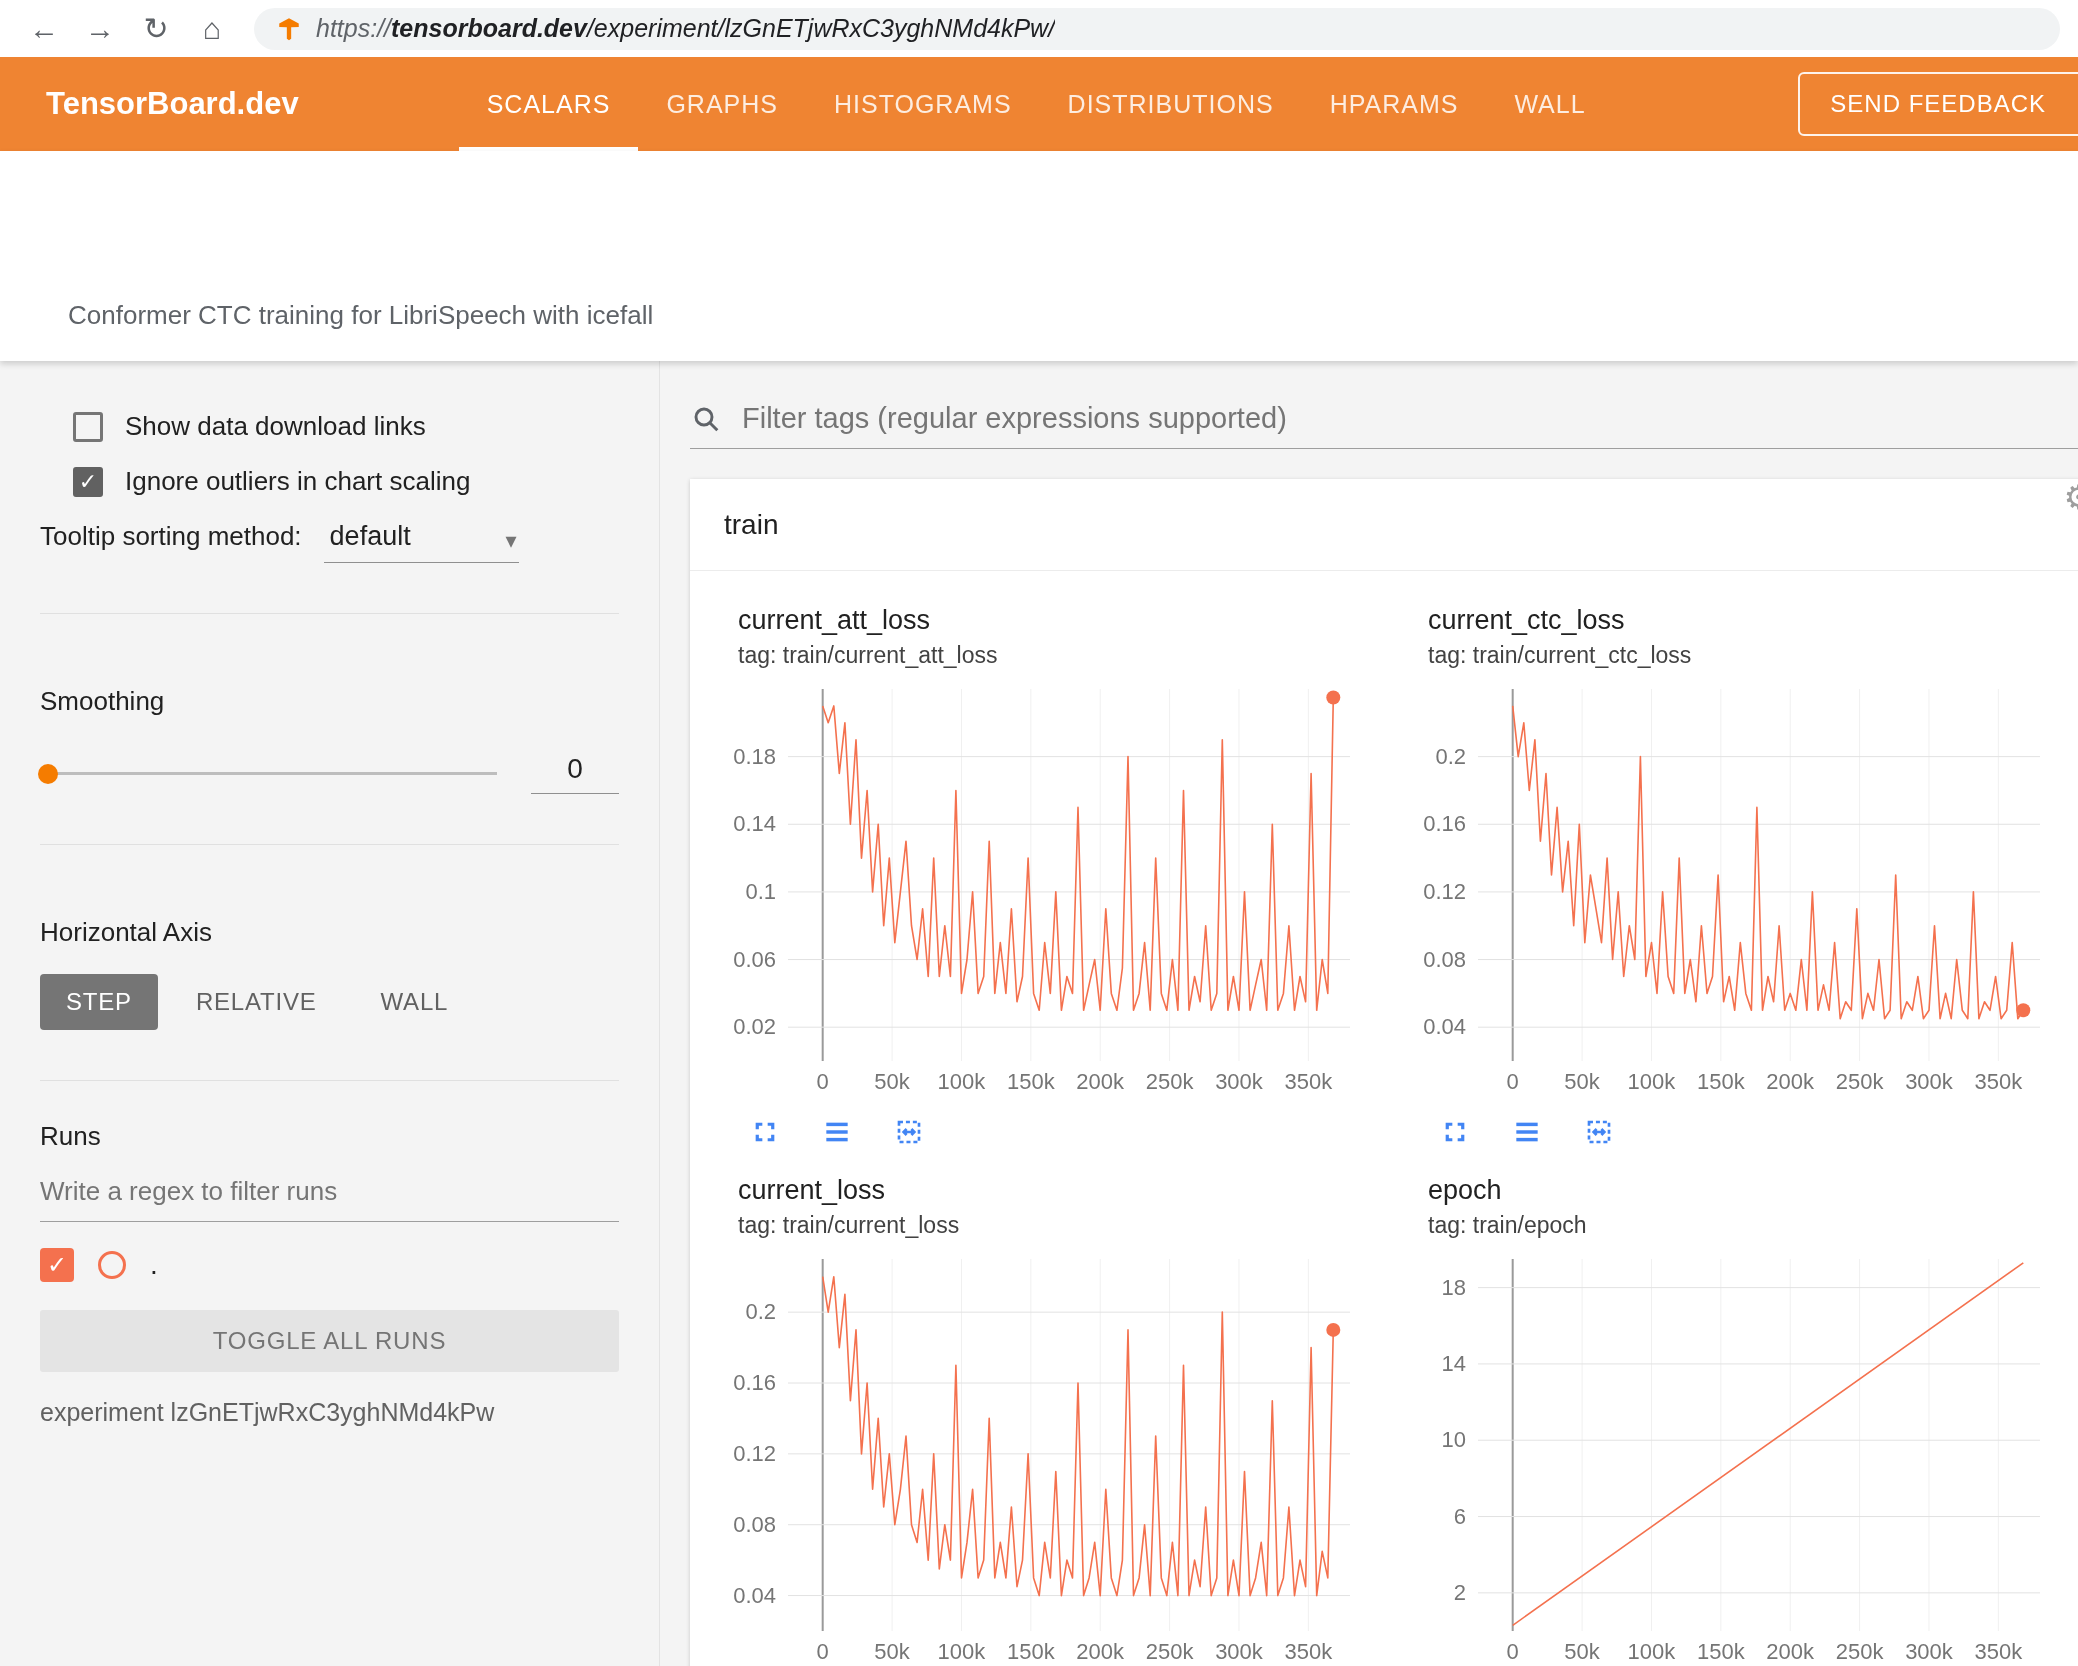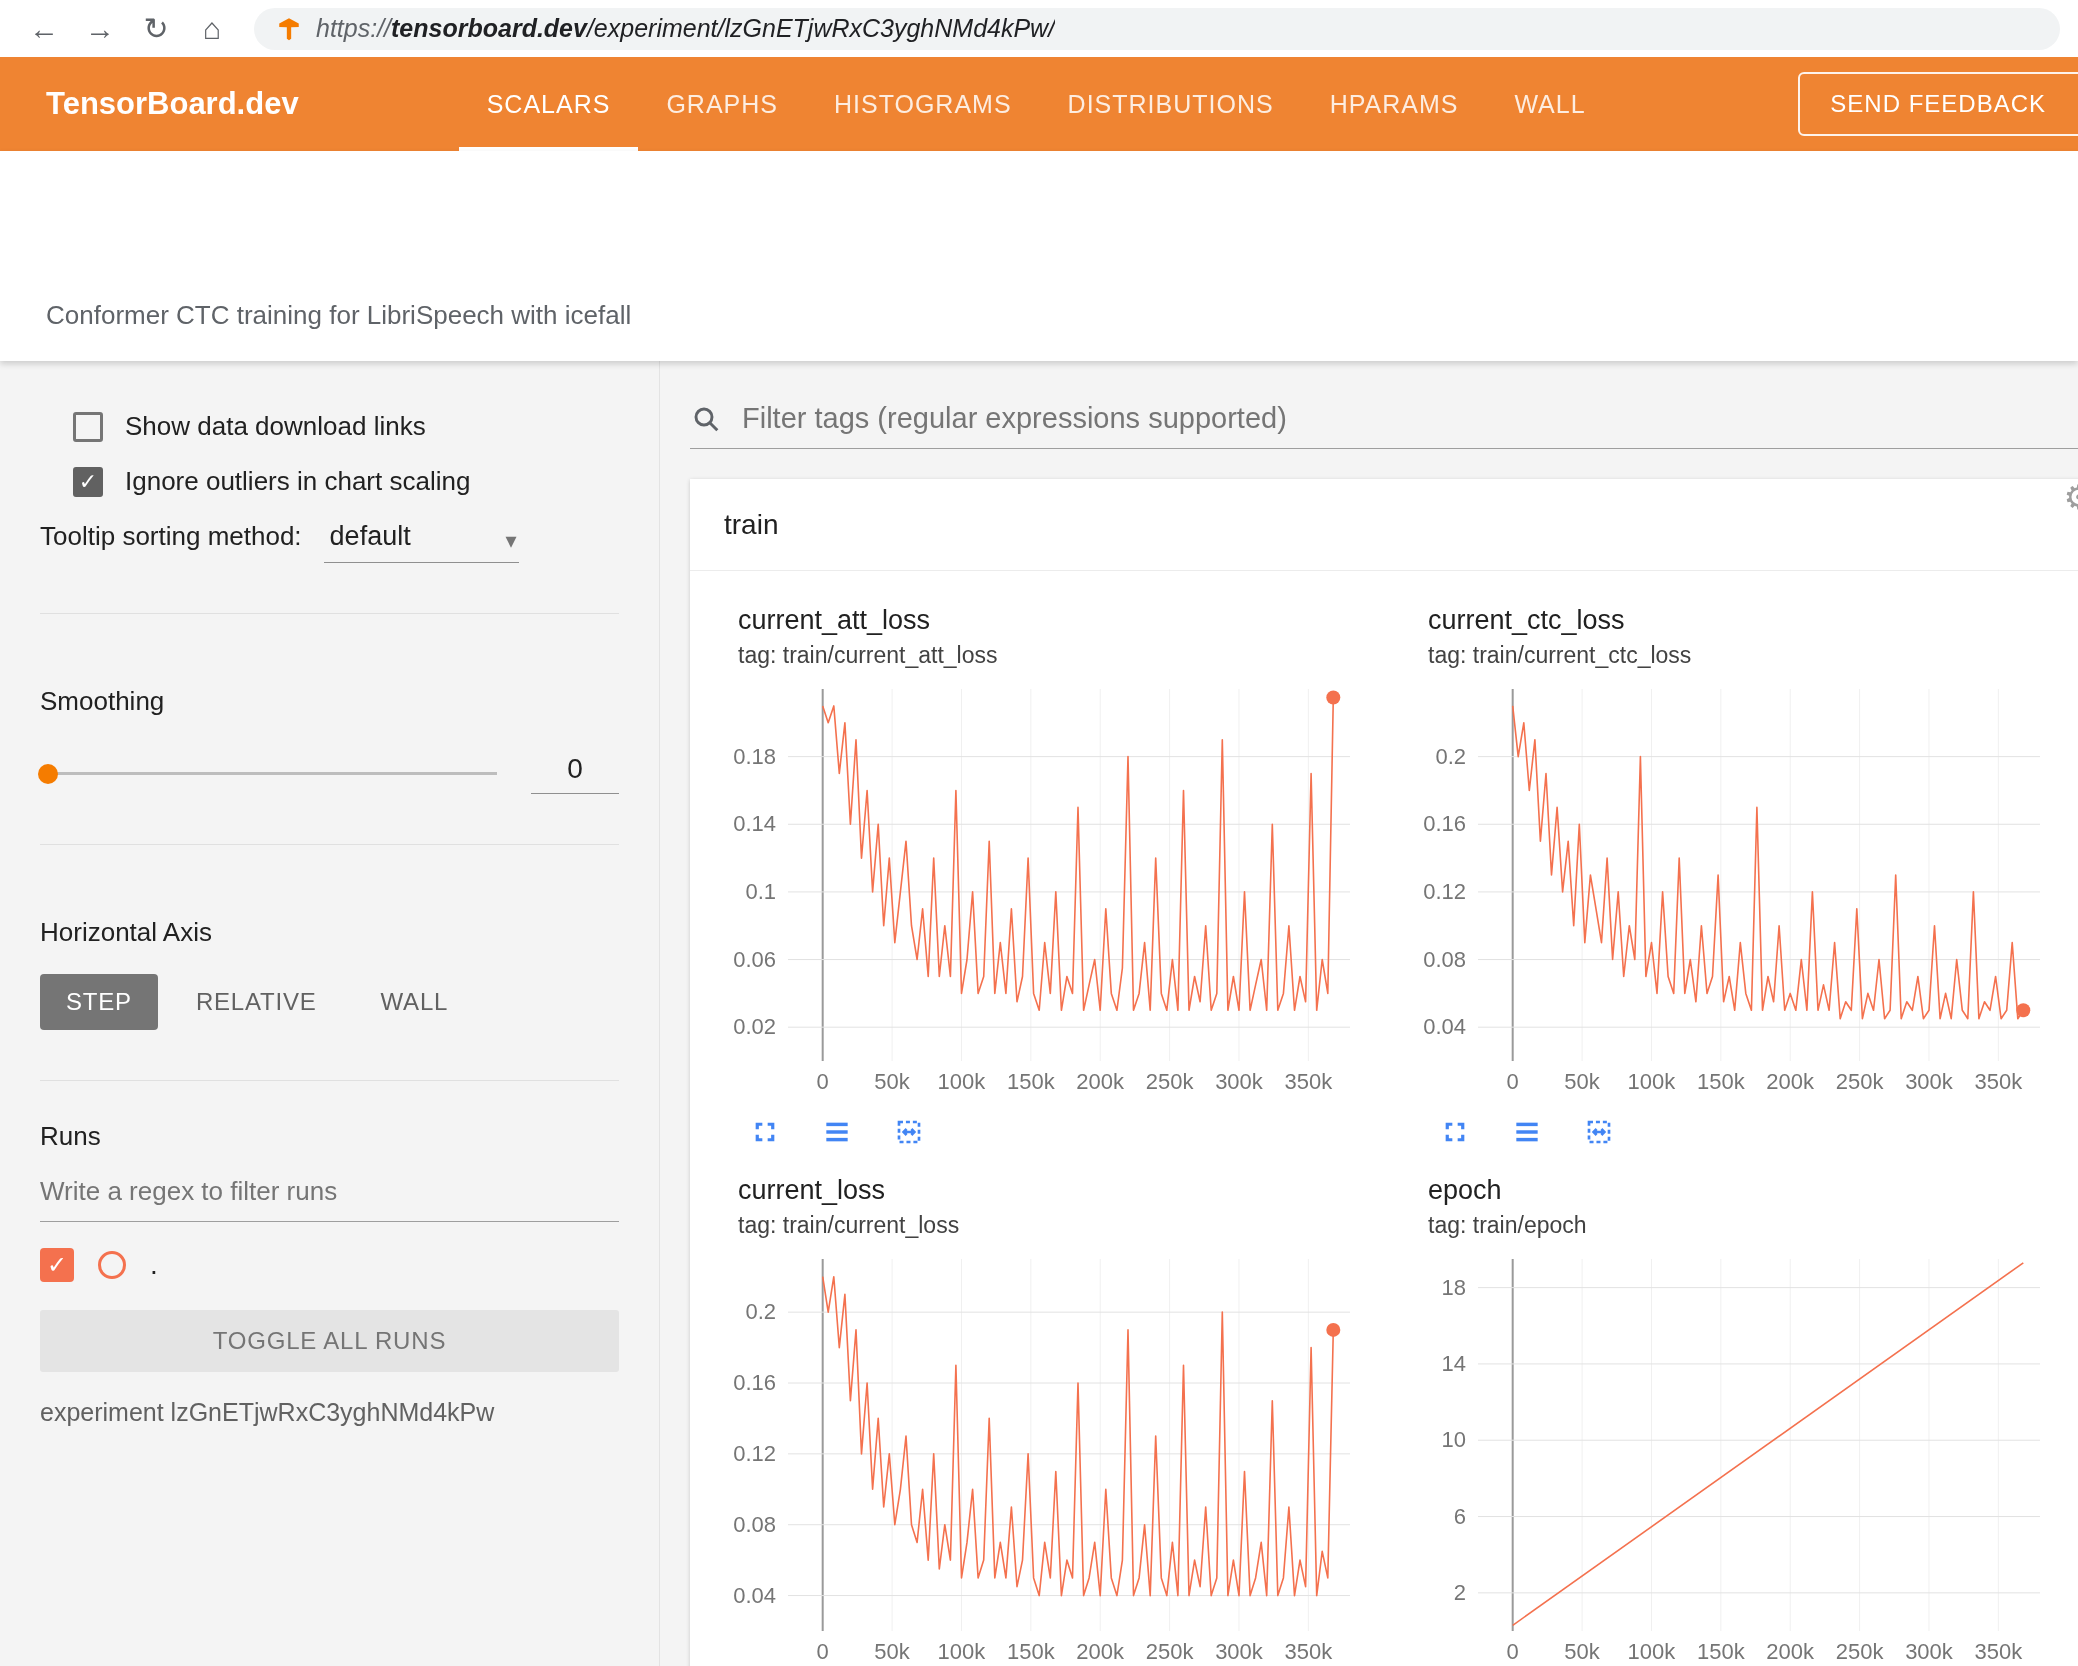--- a/index.html
+++ b/index.html
@@ -26,21 +26,21 @@
   .tabs { display:flex; align-self:stretch; }
   .tab { display:flex; align-items:center; padding:0 28px; font-size:25px; letter-spacing:1px;
          color:rgba(255,255,255,0.85); border-bottom:4px solid transparent; border-top:4px solid transparent; }
   .tab.active { color:#ffffff; border-bottom-color:#ffffff; }
   .feedback-btn { margin-left:auto; margin-right:-60px; flex:0 0 auto; border:2px solid rgba(255,255,255,0.9);
                   color:#fff; border-radius:6px; padding:16px 90px 16px 30px; font-size:24px; letter-spacing:1px;
                   white-space:nowrap; background:transparent; }
 
   
   .title-band { height:210px; background:#ffffff; box-shadow:0 3px 6px rgba(0,0,0,0.16);
-                position:relative; z-index:3; display:flex; align-items:flex-end; padding:0 0 30px 46px; }
+                position:relative; z-index:3; display:flex; align-items:flex-end; padding:0 0 30px 68px; }
   .exp-title { font-size:26px; color:#5f6368; }
 
   
   .content { display:flex; height:1305px; }
 
   
   .sidebar { width:660px; flex:0 0 auto; padding:50px 40px 0 40px; border-right:1px solid #e3e3e3; }
   .check-row { display:flex; align-items:center; gap:22px; margin-bottom:24px; font-size:26px;padding-left:33px; }
   .checkbox { width:30px; height:30px; border:3px solid #757575; border-radius:3px; flex:0 0 auto;
               display:flex; align-items:center; justify-content:center; font-size:22px; color:#fff; }

